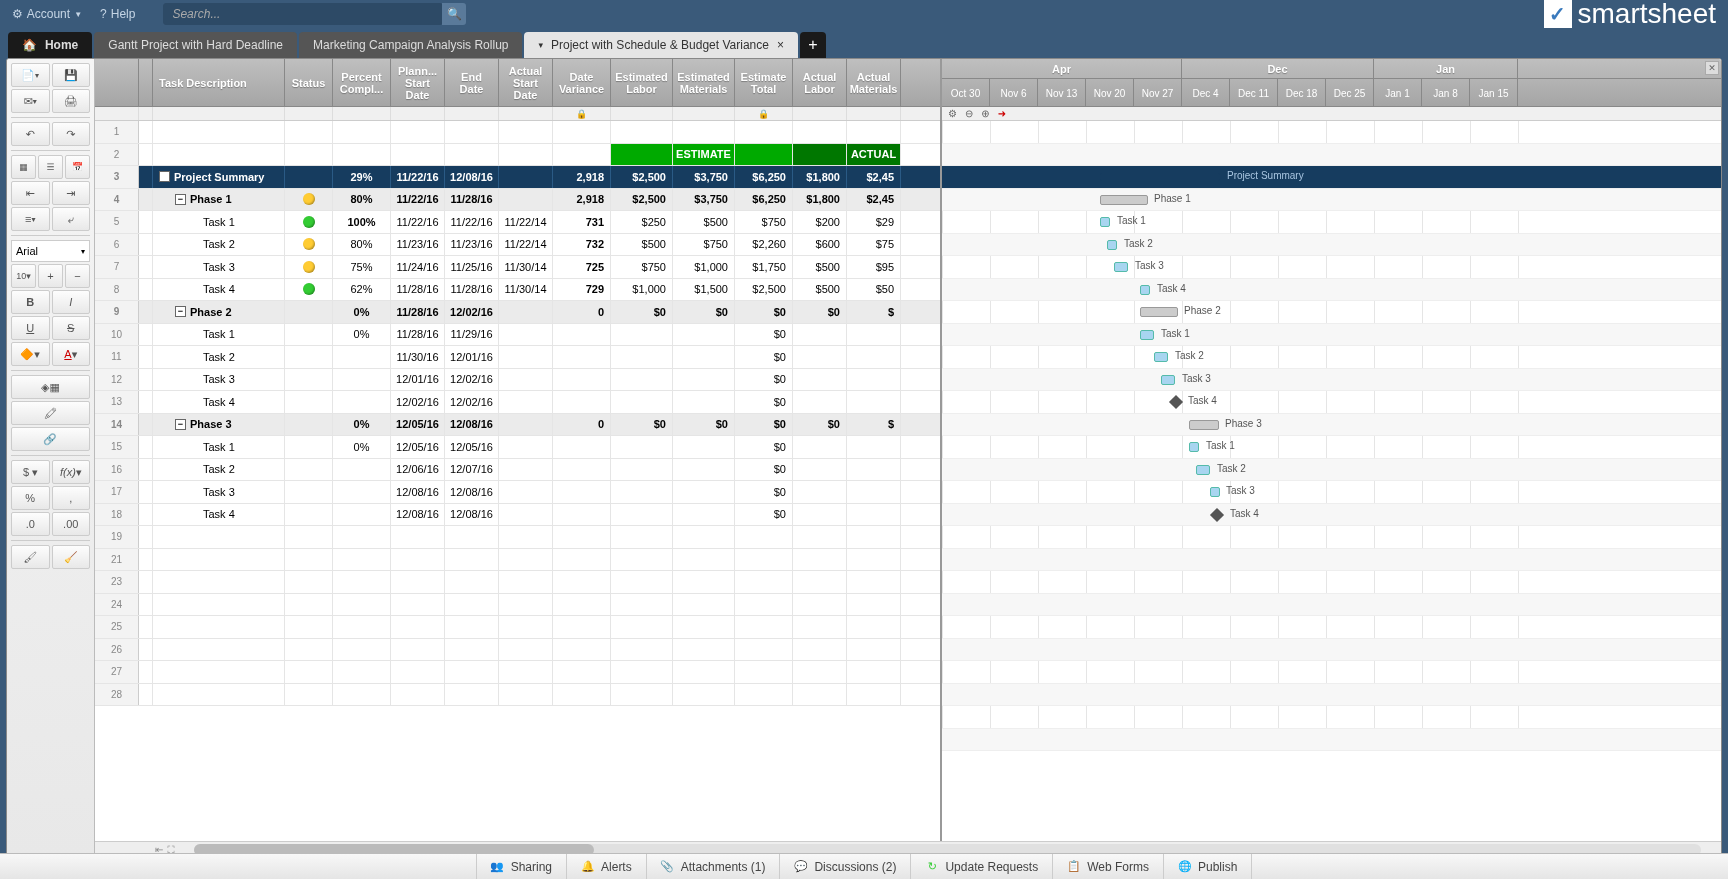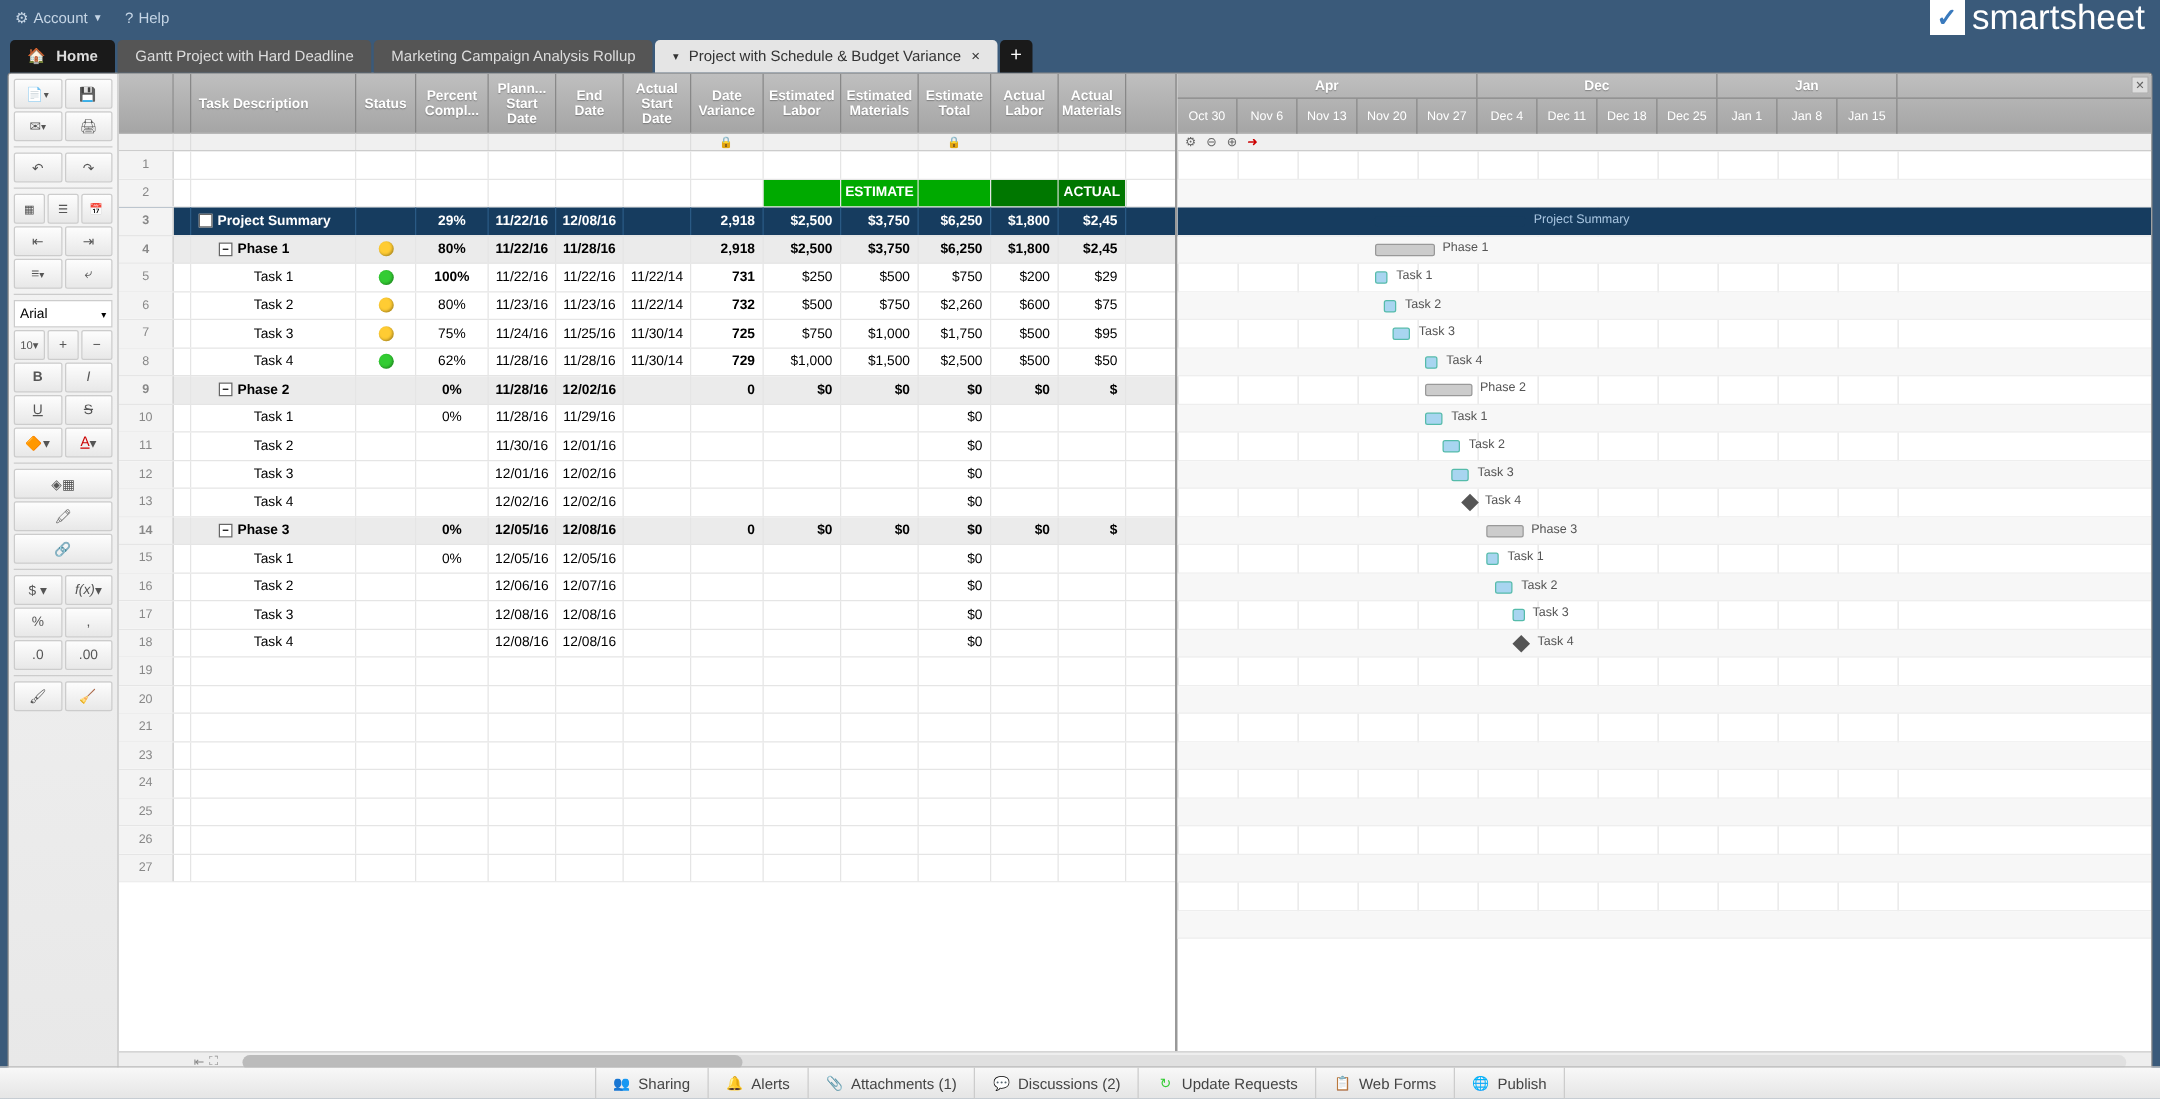--- a/index.html
+++ b/index.html
@@ -109,20 +109,26 @@
 <div class="topbar">
   <div class="topbar-left">
     <div class="topbar-item">
       <span>⚙</span>
       <span>Account</span>
       <span style="font-size:8px;">▼</span>
     </div>
     <div class="topbar-item">
       <span>?</span>
       <span>Help</span>
+    </div>
+    <div style="display:flex;">
+      <div class="search-box">Search...</div>
+      <div class="search-btn">
+        <span style="color:#fff;font-size:12px;">🔍</span>
+      </div>
     </div>
   </div>
   <div class="logo">
     <div class="logo-icon">
         <span class="logo-check">✓</span>
       </div>
     <span>smartsheet</span>
   </div>
 </div>
 
@@ -648,117 +654,117 @@
               <div class="cell " style="width: 54px;"></div>
               <div class="cell " style="width: 54px;"></div>
               <div class="cell " style="width: 58px;"></div>
               <div class="cell " style="width: 62px;"></div>
               <div class="cell " style="width: 62px;"></div>
               <div class="cell " style="width: 58px;"></div>
               <div class="cell " style="width: 54px;"></div>
               <div class="cell " style="width: 54px;"></div>
             </div>
             <div class="grid-row">
-              <div class="row-num">20</div>
+              <div class="row-num">21</div>
               <div class="primary-cell"></div>
               <div class="cell " style="width: 132px;"></div>
               <div class="cell " style="width: 48px;"></div>
               <div class="cell " style="width: 58px;"></div>
               <div class="cell " style="width: 54px;"></div>
               <div class="cell " style="width: 54px;"></div>
               <div class="cell " style="width: 54px;"></div>
               <div class="cell " style="width: 58px;"></div>
               <div class="cell " style="width: 62px;"></div>
               <div class="cell " style="width: 62px;"></div>
               <div class="cell " style="width: 58px;"></div>
               <div class="cell " style="width: 54px;"></div>
               <div class="cell " style="width: 54px;"></div>
             </div>
             <div class="grid-row">
-              <div class="row-num">21</div>
+              <div class="row-num">23</div>
               <div class="primary-cell"></div>
               <div class="cell " style="width: 132px;"></div>
               <div class="cell " style="width: 48px;"></div>
               <div class="cell " style="width: 58px;"></div>
               <div class="cell " style="width: 54px;"></div>
               <div class="cell " style="width: 54px;"></div>
               <div class="cell " style="width: 54px;"></div>
               <div class="cell " style="width: 58px;"></div>
               <div class="cell " style="width: 62px;"></div>
               <div class="cell " style="width: 62px;"></div>
               <div class="cell " style="width: 58px;"></div>
               <div class="cell " style="width: 54px;"></div>
               <div class="cell " style="width: 54px;"></div>
             </div>
             <div class="grid-row">
-              <div class="row-num">23</div>
+              <div class="row-num">24</div>
               <div class="primary-cell"></div>
               <div class="cell " style="width: 132px;"></div>
               <div class="cell " style="width: 48px;"></div>
               <div class="cell " style="width: 58px;"></div>
               <div class="cell " style="width: 54px;"></div>
               <div class="cell " style="width: 54px;"></div>
               <div class="cell " style="width: 54px;"></div>
               <div class="cell " style="width: 58px;"></div>
               <div class="cell " style="width: 62px;"></div>
               <div class="cell " style="width: 62px;"></div>
               <div class="cell " style="width: 58px;"></div>
               <div class="cell " style="width: 54px;"></div>
               <div class="cell " style="width: 54px;"></div>
             </div>
             <div class="grid-row">
-              <div class="row-num">24</div>
+              <div class="row-num">25</div>
               <div class="primary-cell"></div>
               <div class="cell " style="width: 132px;"></div>
               <div class="cell " style="width: 48px;"></div>
               <div class="cell " style="width: 58px;"></div>
               <div class="cell " style="width: 54px;"></div>
               <div class="cell " style="width: 54px;"></div>
               <div class="cell " style="width: 54px;"></div>
               <div class="cell " style="width: 58px;"></div>
               <div class="cell " style="width: 62px;"></div>
               <div class="cell " style="width: 62px;"></div>
               <div class="cell " style="width: 58px;"></div>
               <div class="cell " style="width: 54px;"></div>
               <div class="cell " style="width: 54px;"></div>
             </div>
             <div class="grid-row">
-              <div class="row-num">25</div>
+              <div class="row-num">26</div>
               <div class="primary-cell"></div>
               <div class="cell " style="width: 132px;"></div>
               <div class="cell " style="width: 48px;"></div>
               <div class="cell " style="width: 58px;"></div>
               <div class="cell " style="width: 54px;"></div>
               <div class="cell " style="width: 54px;"></div>
               <div class="cell " style="width: 54px;"></div>
               <div class="cell " style="width: 58px;"></div>
               <div class="cell " style="width: 62px;"></div>
               <div class="cell " style="width: 62px;"></div>
               <div class="cell " style="width: 58px;"></div>
               <div class="cell " style="width: 54px;"></div>
               <div class="cell " style="width: 54px;"></div>
             </div>
             <div class="grid-row">
-              <div class="row-num">26</div>
+              <div class="row-num">27</div>
               <div class="primary-cell"></div>
               <div class="cell " style="width: 132px;"></div>
               <div class="cell " style="width: 48px;"></div>
               <div class="cell " style="width: 58px;"></div>
               <div class="cell " style="width: 54px;"></div>
               <div class="cell " style="width: 54px;"></div>
               <div class="cell " style="width: 54px;"></div>
               <div class="cell " style="width: 58px;"></div>
               <div class="cell " style="width: 62px;"></div>
               <div class="cell " style="width: 62px;"></div>
               <div class="cell " style="width: 58px;"></div>
               <div class="cell " style="width: 54px;"></div>
               <div class="cell " style="width: 54px;"></div>
             </div>
             <div class="grid-row">
-              <div class="row-num">27</div>
+              <div class="row-num">28</div>
               <div class="primary-cell"></div>
               <div class="cell " style="width: 132px;"></div>
               <div class="cell " style="width: 48px;"></div>
               <div class="cell " style="width: 58px;"></div>
               <div class="cell " style="width: 54px;"></div>
               <div class="cell " style="width: 54px;"></div>
               <div class="cell " style="width: 54px;"></div>
               <div class="cell " style="width: 58px;"></div>
               <div class="cell " style="width: 62px;"></div>
               <div class="cell " style="width: 62px;"></div>

